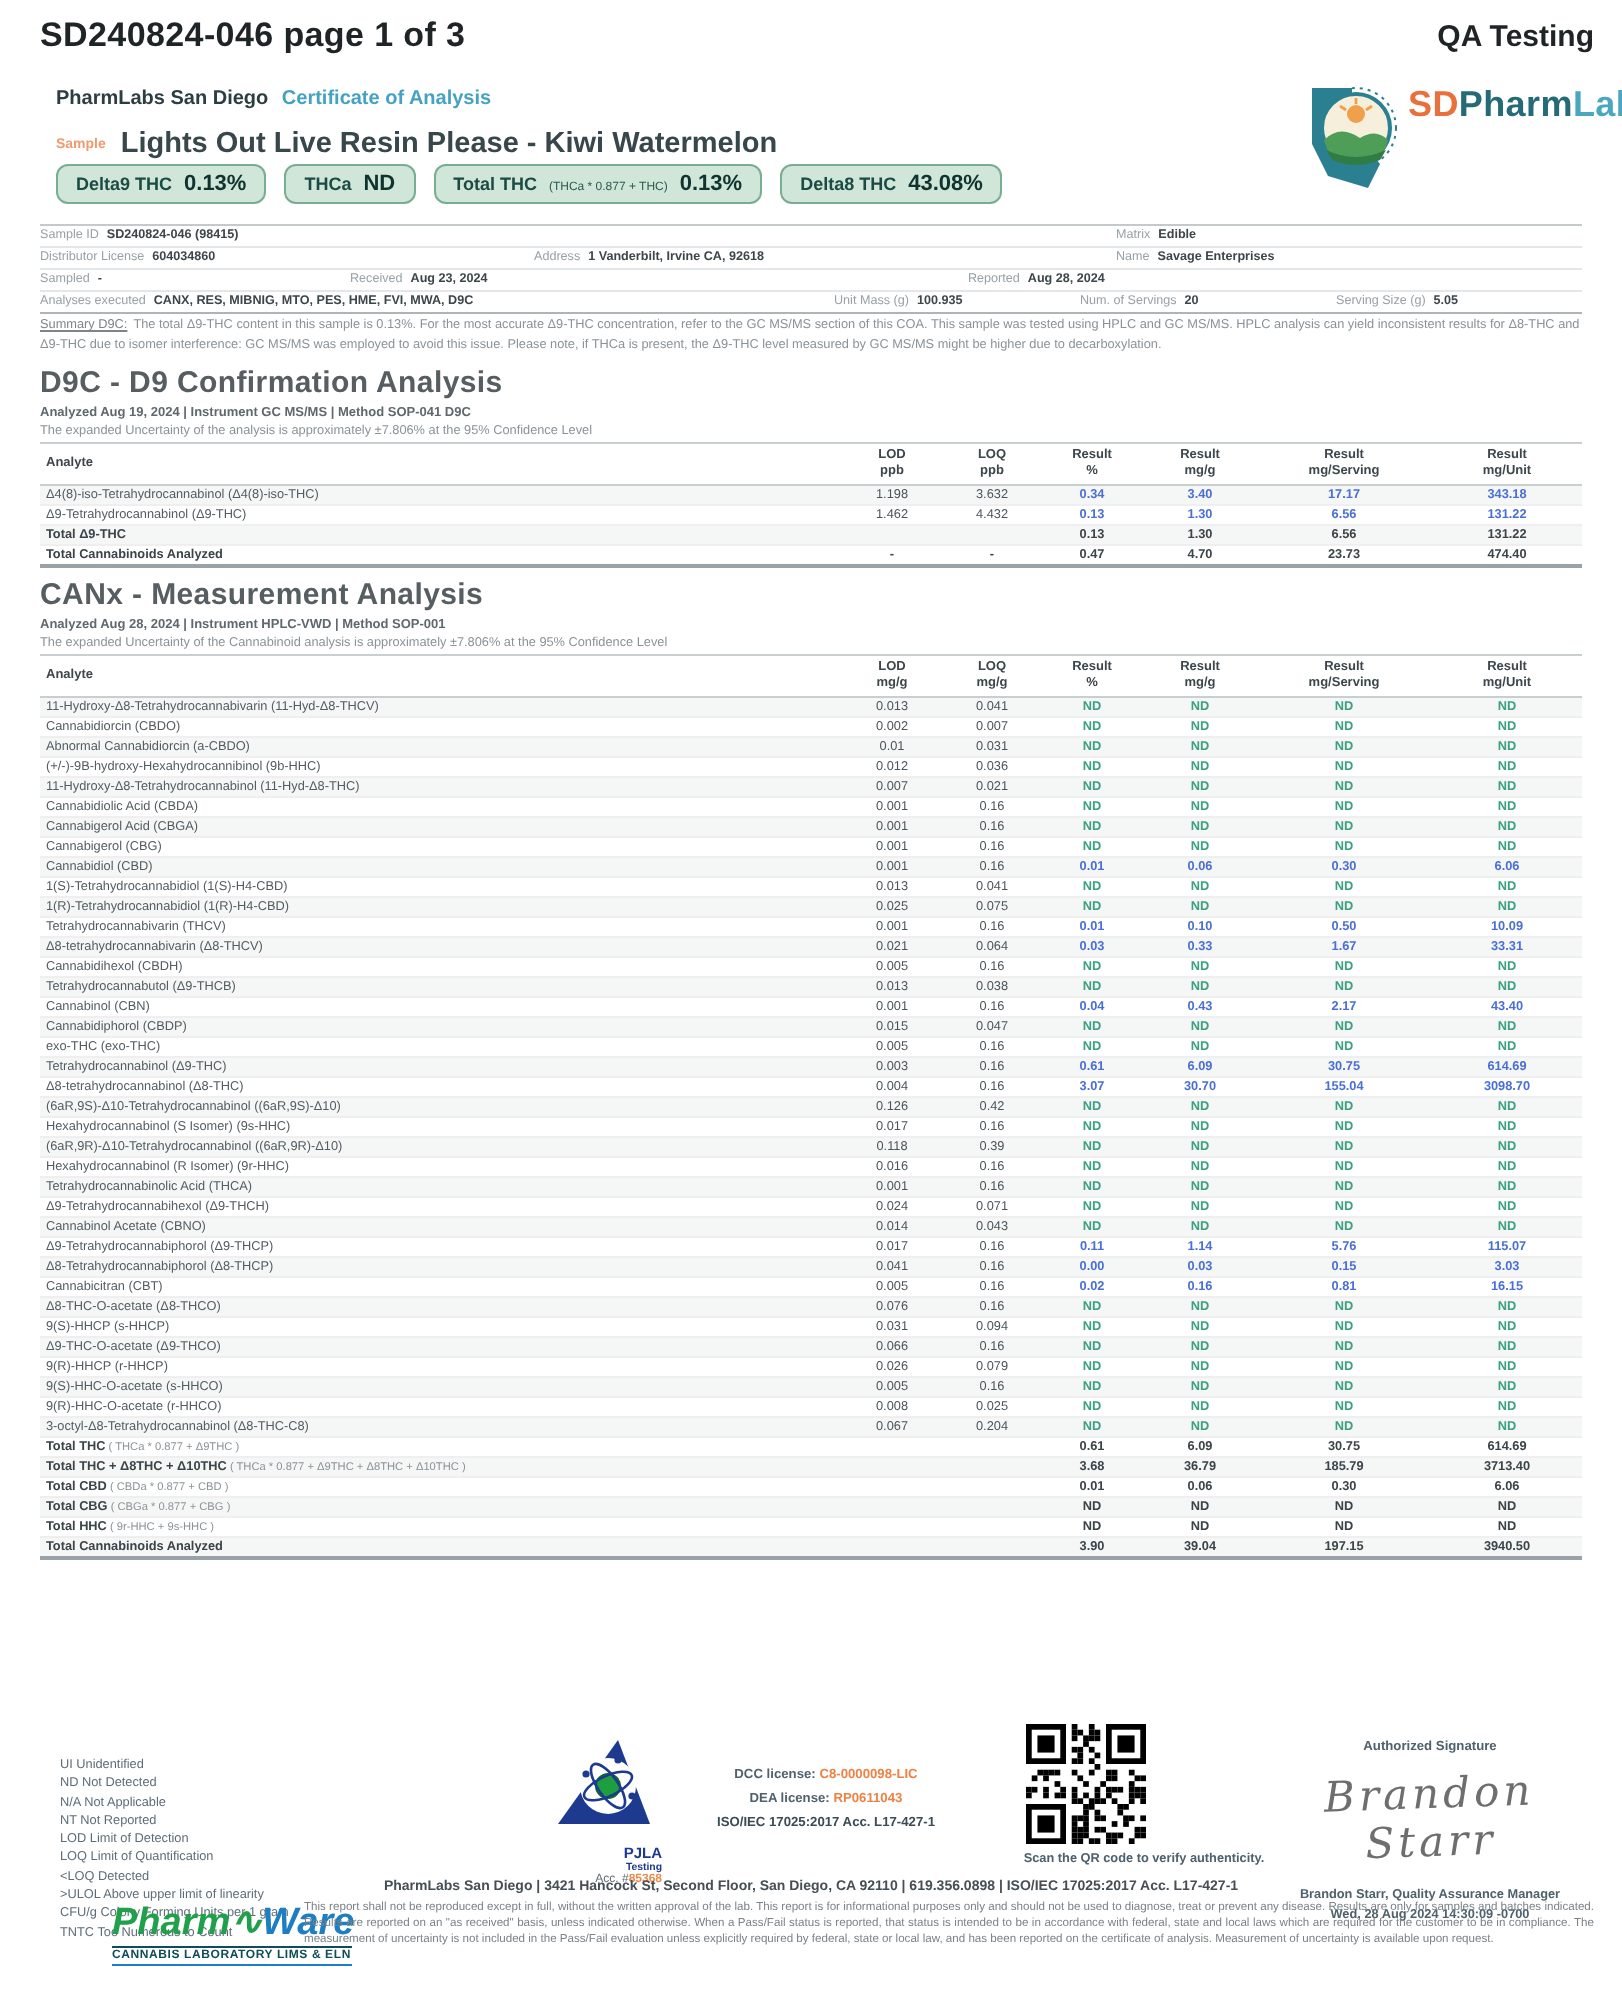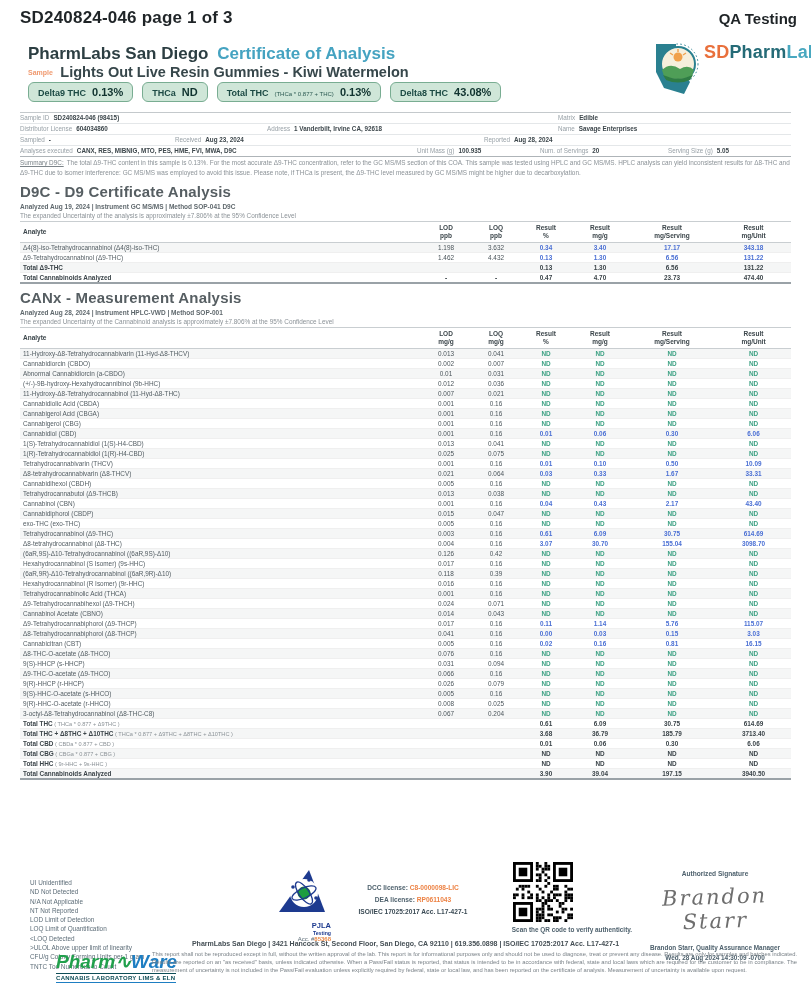--- a/index.html
+++ b/index.html
@@ -3,21 +3,21 @@
 <meta charset="utf-8">
 <style>
   html,body{margin:0;padding:0;background:#e8e8e8;}
   .page{position:relative;width:811px;height:1007px;margin:0 auto;background:#ffffff;
         font-family:"Liberation Sans",sans-serif;color:#3f4a4f;overflow:hidden;}
   .abs{position:absolute;}
 
   
   .doc-title{left:20px;top:8px;font-size:17px;font-weight:bold;color:#1f2427;letter-spacing:.2px;}
   .qa-title{right:14px;top:10px;font-size:15px;font-weight:600;color:#1f2427;}
-  .brandline{left:28px;top:44px;font-size:17px;}
+  .brandline{left:28px;top:44px;font-size:10px;}
   .brandline .lab{font-weight:bold;color:#2c3e42;}
   .brandline .coa{color:#45a3c1;font-weight:600;margin-left:4px;}
   .sampleline{left:28px;top:63px;}
   .sampleline .s-label{font-size:7px;color:#f09a70;font-weight:bold;margin-right:3px;vertical-align:2px;}
   .sampleline .s-name{font-size:14.5px;font-weight:bold;color:#37474b;}
 
   
   .logo{left:650px;top:42px;width:185px;height:58px;display:flex;align-items:flex-start;}
   .logo-emblem{width:52px;height:54px;position:relative;flex:0 0 auto;}
   .logo-text{font-size:18px;font-weight:bold;letter-spacing:.2px;margin-left:2px;}
@@ -122,21 +122,21 @@
         <path d="M12,28 Q20,20 30,27 Q38,22 44,28 L42,34 Q28,40 14,34 Z" fill="#4f9e57"></path>
         <path d="M13,33 Q28,40 43,33 L40,38 Q28,43 16,38 Z" fill="#2f7d44"></path>
         <circle cx="28" cy="22" r="20" fill="none" stroke="#2a8090" stroke-width="1" stroke-dasharray="1.5 2.5"></circle>
       </svg>
     </span>
     <span class="logo-text"><span class="sd">SD</span><span class="ph">Pharm</span><span class="lb">Labs</span></span>
   </div>
 
   <div class="abs sampleline">
     <span class="s-label">Sample</span>
-    <span class="s-name">Lights Out Live Resin Gummies - Kiwi Watermelon</span>
+    <span class="s-name">Lights Out Live Resin Please - Kiwi Watermelon</span>
   </div>
 
   <div class="abs badges">
     <div class="badge">
       <span class="b-label">Delta9 THC</span>
         <span class="b-value">0.13%</span>
     </div>
     <div class="badge">
       <span class="b-label">THCa</span>
         <span class="b-value">ND</span>
@@ -172,21 +172,21 @@
       <span class="pair" style="left:397px"><span class="l">Unit Mass (g)</span><span class="v">100.935</span></span>
       <span class="pair" style="left:520px"><span class="l">Num. of Servings</span><span class="v">20</span></span>
       <span class="pair" style="left:648px"><span class="l">Serving Size (g)</span><span class="v">5.05</span></span>
     </div>
   </div>
 
   <div class="abs summary">
     <span class="su-label">Summary D9C:</span><span>The total Δ9-THC content in this sample is 0.13%. For the most accurate Δ9-THC concentration, refer to the GC MS/MS section of this COA. This sample was tested using HPLC and GC MS/MS. HPLC analysis can yield inconsistent results for Δ8-THC and Δ9-THC due to isomer interference: GC MS/MS was employed to avoid this issue. Please note, if THCa is present, the Δ9-THC level measured by GC MS/MS might be higher due to decarboxylation.</span>
   </div>
 
-  <div class="abs sec-title" style="left:20px;top:183px">D9C - D9 Certificate Analysis</div>
+  <div class="abs sec-title" style="left:20px;top:183px">D9C - D9 Confirmation Analysis</div>
   <div class="abs meta" style="left:20px;top:203px">Analyzed Aug 19, 2024  |  Instrument GC MS/MS  | Method SOP-041 D9C</div>
   <div class="abs uncert" style="left:20px;top:212px">The expanded Uncertainty of the analysis is approximately ±7.806% at the 95% Confidence Level</div>
   <table class="abs tbl d9c-tbl" style="left:20px;top:221px">
     <colgroup>
         <col style="width:400px">
         <col style="width:52px">
         <col style="width:48px">
         <col style="width:52px">
         <col style="width:56px">
         <col style="width:88px">

